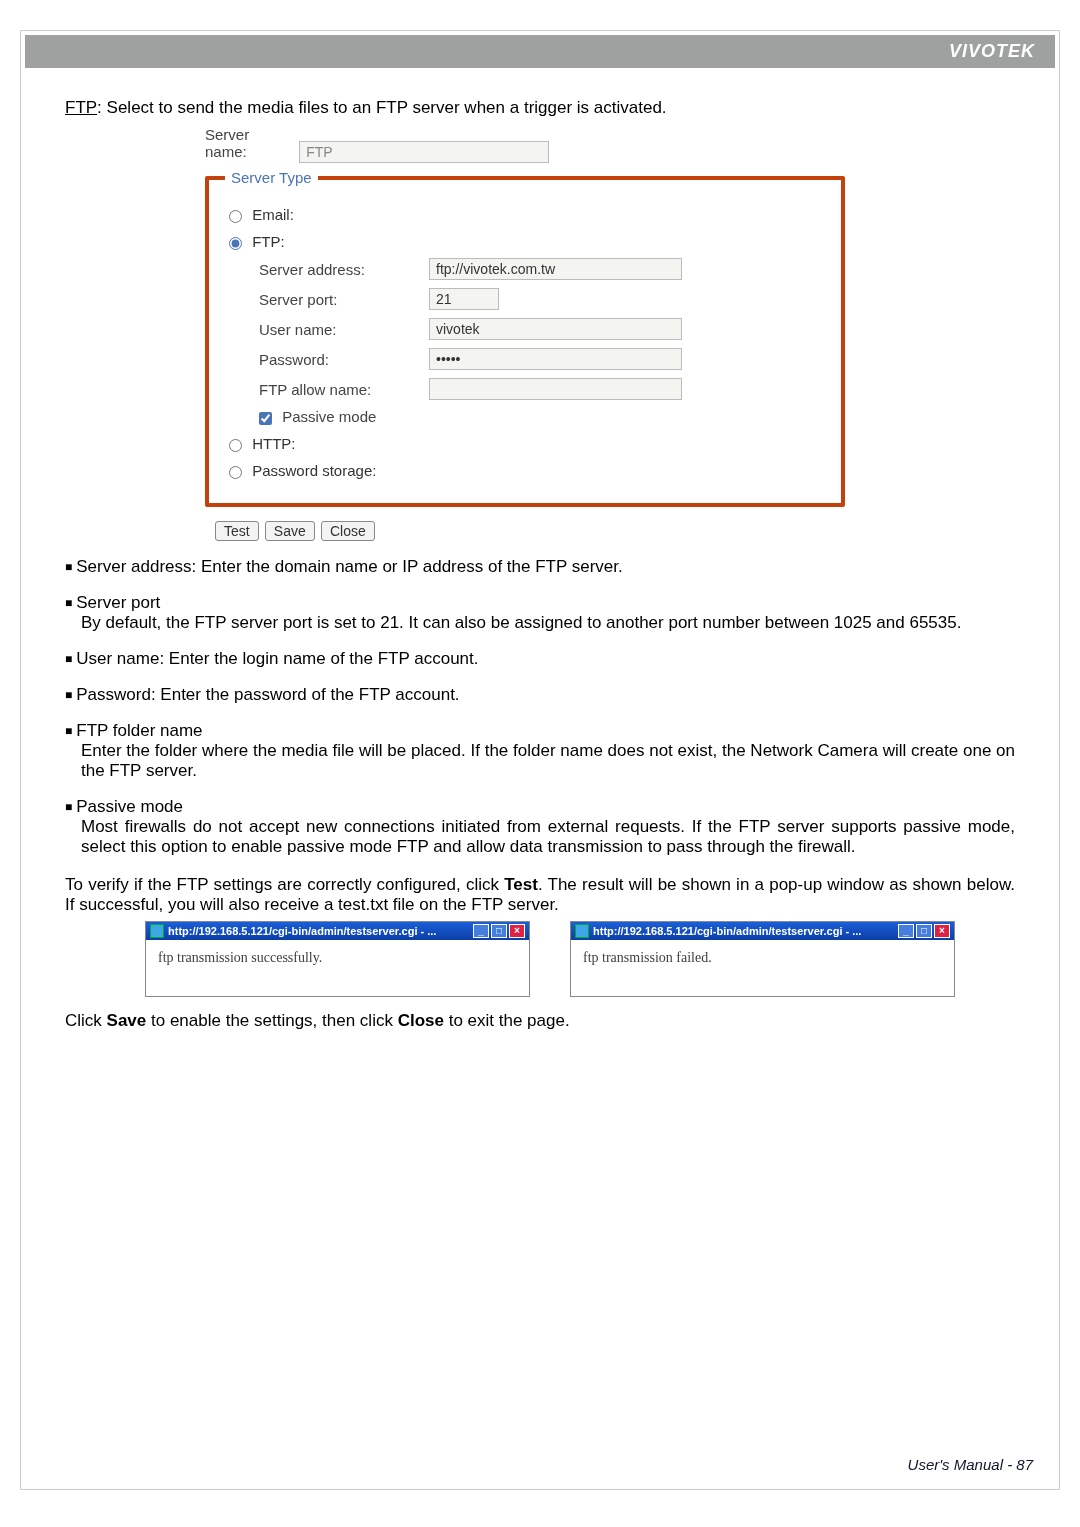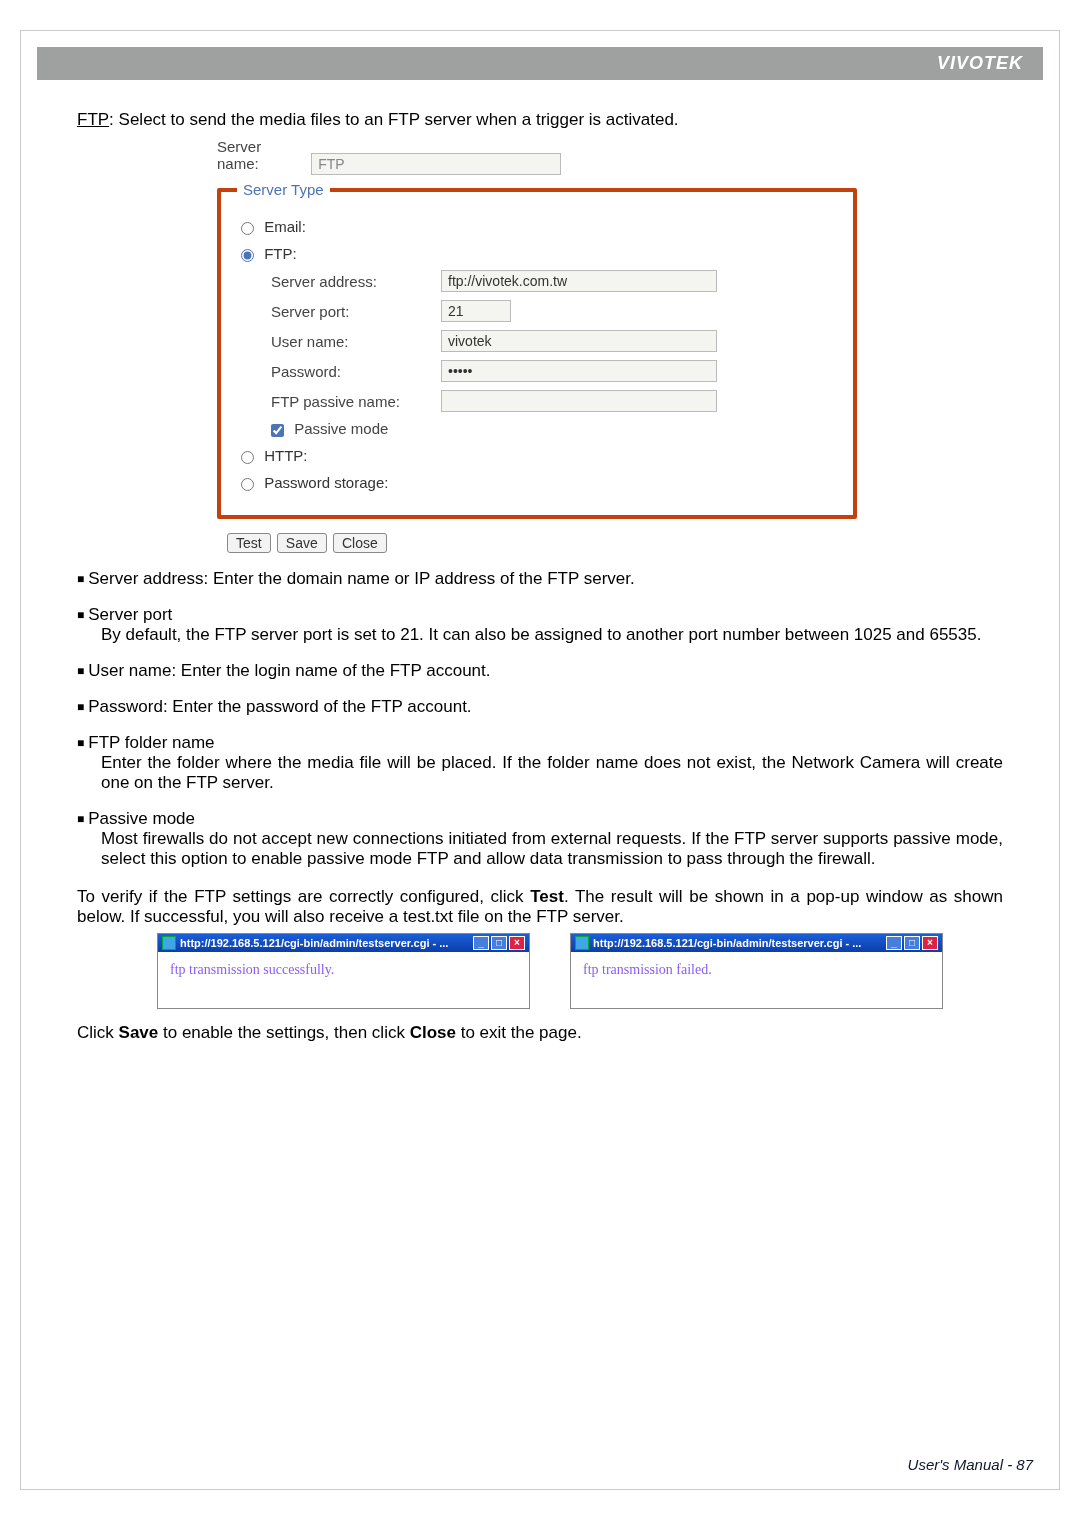--- a/index.html
+++ b/index.html
@@ -5,21 +5,21 @@
   * { box-sizing: border-box; margin: 0; padding: 0; }
   body {
     font-family: Arial, Helvetica, sans-serif;
     background: #fff;
     width: 1080px;
     margin: 0 auto;
   }
   .page {
     border: 1px solid #ccc;
     margin: 30px 20px;
-    padding: 16px;
+    padding: 4px;
     min-height: 1460px;
     position: relative;
   }
   .header-bar {
     background: #9fa1a0;
     color: #fff;
     font-style: italic;
     font-weight: bold;
     text-align: right;
     padding: 6px 20px;
@@ -70,39 +70,39 @@
   .ftp-fields { margin-left: 34px; }
   .ftp-fields .frow { display: flex; align-items: center; margin: 8px 0; }
   .ftp-fields .lbl { width: 170px; }
   .ftp-fields input[type=text], .ftp-fields input[type=password] {
     border: 1px solid #bbb;
     background: #f4f4f0;
     padding: 2px 6px;
     font-size: 14px;
     color: #333;
   }
-  .w-long { width: 276px; }
+  .w-long { width: 253px; }
   .w-short { width: 70px; }
   .passive { margin: 6px 0 0 0; }
   .passive input { accent-color: #4a74b8; margin-right: 6px; vertical-align: middle; }
   .btn-row { margin: 14px 0 4px 10px; }
   .btn {
     border: 1px solid #888;
     border-radius: 3px;
     background: #f3f3f3;
     padding: 1px 8px;
     font-size: 14px;
     color: #333;
     cursor: pointer;
     margin-right: 2px;
   }
   .desc-list { margin-top: 10px; }
   .desc-item { margin: 16px 0; text-align: justify; }
   .desc-item .sq { font-size: 12px; margin-right: 4px; vertical-align: 1px; }
-  .desc-sub { margin-left: 24px; text-align: justify; }
+  .desc-sub { margin-left: 16px; text-align: justify; }
   .verify { margin-top: 18px; text-align: justify; }
   .popup-row {
     display: flex;
     gap: 40px;
     margin: 6px 60px 14px 80px;
   }
   .popup {
     border: 1px solid #888;
     width: 418px;
     font-size: 13px;
@@ -117,21 +117,21 @@
     font-size: 11px;
     font-weight: bold;
   }
   .popup .titlebar .ie-icon {
     width: 14px; height: 14px; background: #3fa7e8; border: 1px solid #0a3; margin-right: 4px; display: inline-block;
   }
   .popup .titlebar .t { flex: 1; overflow: hidden; white-space: nowrap; }
   .popup .winbtns { display: flex; gap: 2px; }
   .popup .wb { width: 16px; height: 14px; background: #467ee0; border: 1px solid #fff; color: #fff; font-size: 10px; line-height: 12px; text-align: center; }
   .popup .wb.close { background: #d24; }
-  .popup .body { padding: 10px 12px 30px 12px; font-family: "Times New Roman", serif; font-size: 14px; color: #8b5cf6; }
+  .popup .body { padding: 10px 12px 30px 12px; font-family: "Times New Roman", serif; font-size: 14px; color: #404040; }
   .savetext { margin-top: 8px; }
   .footer {
     position: absolute;
     right: 26px;
     bottom: 16px;
     color: #0f172a;
     font-style: italic;
     font-size: 15px;
   }
 </style>
@@ -178,21 +178,21 @@
           </div>
           <div class="frow">
             <span class="lbl">User name:</span>
             <input type="text" class="w-long" value="vivotek" style="">
           </div>
           <div class="frow">
             <span class="lbl">Password:</span>
             <input type="text" class="w-long" value="•••••" style="">
           </div>
           <div class="frow">
-            <span class="lbl">FTP passive name:</span>
+            <span class="lbl">FTP allow name:</span>
             <input type="text" class="w-long" value="" style="">
           </div>
           <div class="passive">
             <input type="checkbox" checked="" style="">
             <span>Passive mode</span>
           </div>
         </div>
 
         <div class="radio-row">
           <input type="radio" name="stype" style="">

